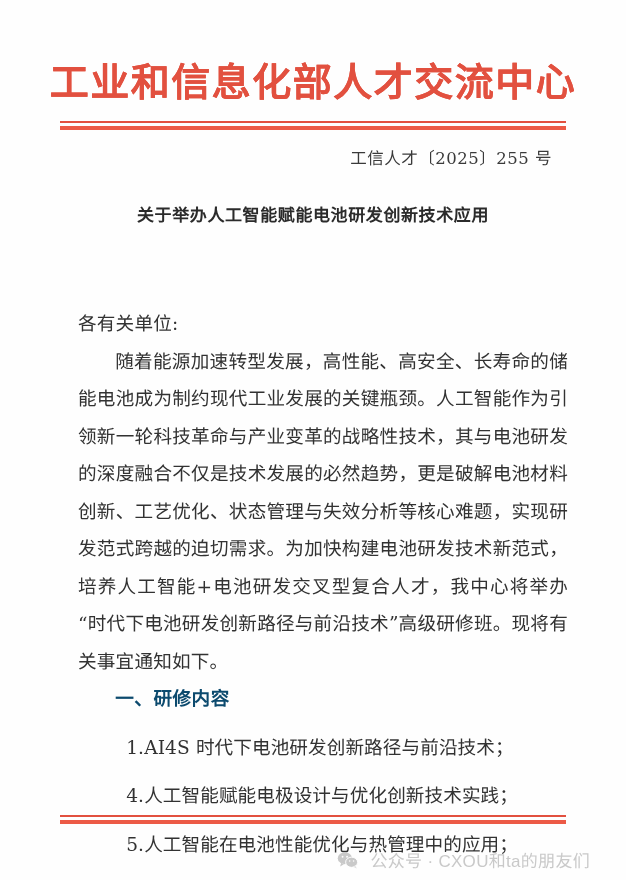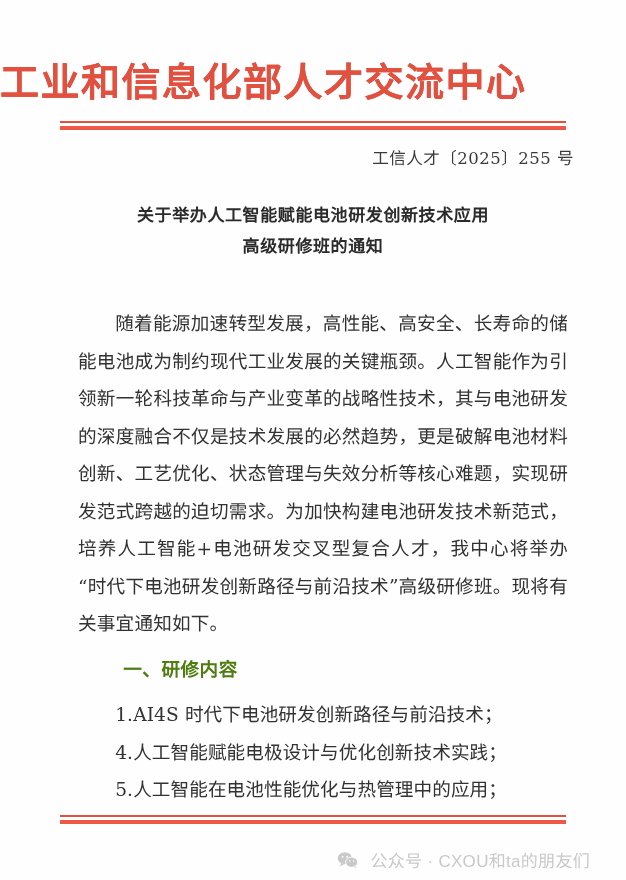--- a/index.html
+++ b/index.html
@@ -23,21 +23,21 @@
     overflow: hidden;
     box-sizing: border-box;
   }
 
   
   .letterhead {
     position: absolute;
     left: 0;
     top: 58px;
     width: 626px;
-    text-align: left;
+    text-align: center;
   }
 
   .letterhead-title {
     font-family: "DejaVu Serif", "Liberation Serif", serif;
     font-weight: bold;
     font-size: 39px;
     line-height: 1.25;
     letter-spacing: 1.5px;
     color: #e2503f;
     white-space: nowrap;
@@ -61,21 +61,21 @@
   }
 
   .rule-thick {
     height: 4px;
     background: #ec5a46;
   }
 
   
   .doc-number {
     position: absolute;
-    right: 52px;
+    right: 74px;
     top: 145px;
     font-size: 16.5px;
     color: #3a3a3a;
     letter-spacing: 0.5px;
     white-space: nowrap;
   }
 
   
   .doc-title {
     position: absolute;
@@ -116,33 +116,33 @@
   }
 
   .para.indent2 {
     text-indent: 2em;
   }
 
   .section-heading {
     font-size: 18.6px;
     line-height: 37.5px;
     font-weight: bold;
-    color: #4d7c0f;
+    color: #0c4a6e;
     text-indent: 2em;
     letter-spacing: 0.5px;
-    margin: 8px;
+    margin: 0;
   }
 
   .list-item {
     font-size: 18.6px;
     line-height: 37.5px;
     color: #323232;
     text-indent: 2em;
     letter-spacing: 0.1px;
-    margin: 0;
+    margin: 11px;
     white-space: nowrap;
   }
 
   
   .watermark {
     position: absolute;
     right: 36px;
     top: 847px;
     display: flex;
     align-items: center;
@@ -172,25 +172,25 @@
 
   <div class="rule-group header-rule">
     <div class="rule-thin"></div>
     <div class="rule-thick"></div>
   </div>
 
   <div class="doc-number">工信人才〔2025〕255 号</div>
 
   <div class="doc-title">
     <span class="line">关于举办人工智能赋能电池研发创新技术应用</span>
-    <span class="line">高级研修班的通知</span>
   </div>
 
   <div class="body-area">
 
+    <p class="para salutation">各有关单位:</p>
 
     <p class="para indent2">随着能源加速转型发展，高性能、高安全、长寿命的储能电池成为制约现代工业发展的关键瓶颈。人工智能作为引领新一轮科技革命与产业变革的战略性技术，其与电池研发的深度融合不仅是技术发展的必然趋势，更是破解电池材料创新、工艺优化、状态管理与失效分析等核心难题，实现研发范式跨越的迫切需求。为加快构建电池研发技术新范式，培养人工智能+电池研发交叉型复合人才，我中心将举办“时代下电池研发创新路径与前沿技术”高级研修班。现将有关事宜通知如下。</p>
 
     <p class="section-heading">一、研修内容</p>
 
     <p class="list-item">1.AI4S 时代下电池研发创新路径与前沿技术；</p>
     <p class="list-item">4.人工智能赋能电极设计与优化创新技术实践；</p>
     <p class="list-item">5.人工智能在电池性能优化与热管理中的应用；</p>
 
   </div>

